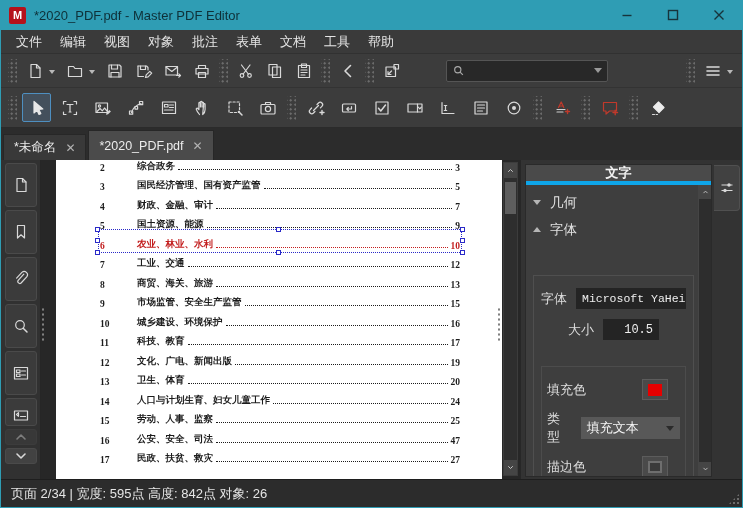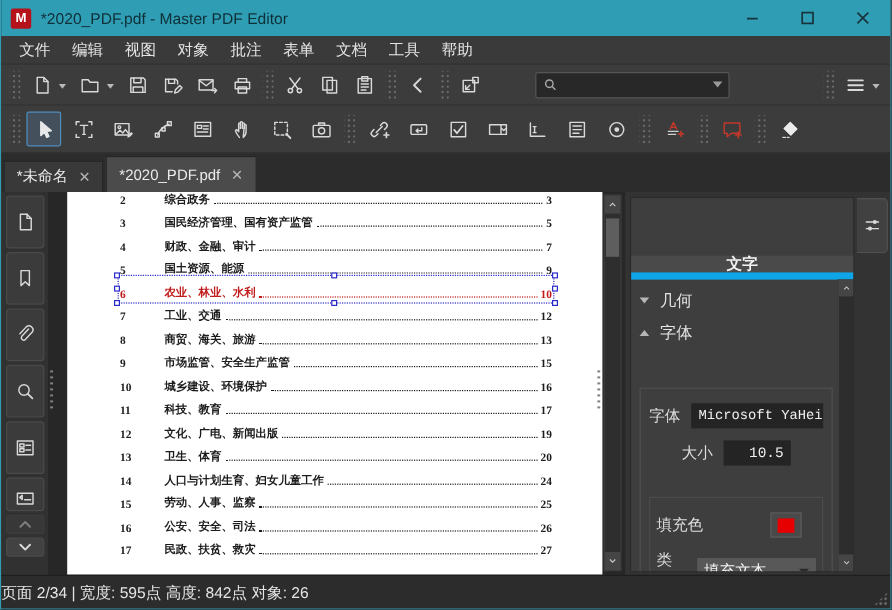--- a/index.html
+++ b/index.html
@@ -67,21 +67,21 @@
   .vscroll{position:absolute;right:3px;top:2px;bottom:3px;width:15px;background:#2e2e2e;border:1px solid #3c3c3c;display:flex;flex-direction:column;}
   .sb-btn{height:15px;background:#454545;display:flex;align-items:center;justify-content:center;flex:none;}
   .sb-track{flex:1;position:relative;}
   .sb-thumb{position:absolute;top:4px;left:1px;right:1px;height:32px;background:#5e5e5e;}
   .splitdots{position:absolute;width:4px;height:36px;top:46%;background-image:radial-gradient(#808080 0.9px,transparent 1px);background-size:4px 5px;}
   .splitdots.ld{left:0;} .splitdots.rd{right:20px;}
 
   
   .rpanel{width:221px;background:#333;display:flex;flex:none;}
   .rp-main{flex:1;display:flex;flex-direction:column;margin:4px 0 2px 4px;border:1px solid #2a2a2a;background:#3e3e3e;min-width:0;}
-  .rp-header{height:20px;background:#4a4a4a;color:#f2f2f2;font-size:13px;font-weight:bold;display:flex;align-items:center;justify-content:center;border-bottom:6px solid #0ea5e9;flex:none;margin-top:48px;}
+  .rp-header{height:20px;background:#4a4a4a;color:#f2f2f2;font-size:13px;font-weight:bold;display:flex;align-items:center;justify-content:center;border-bottom:4px solid #0ea5e9;flex:none;}
   .rp-scrollwrap{flex:1;display:flex;min-height:0;}
   .rp-body{flex:1;padding:4px 4px 0 7px;overflow:hidden;min-width:0;}
   .rp-section{height:27px;display:flex;align-items:center;gap:9px;color:#e2e2e2;font-size:13.5px;}
   .tri{width:0;height:0;border-left:4.5px solid transparent;border-right:4.5px solid transparent;flex:none;}
   .tri.down{border-top:5.5px solid #b5b5b5;}
   .tri.up{border-bottom:5.5px solid #b5b5b5;}
   .rp-group{border:1px solid #4f4f4f;margin-top:32px;padding:12px 7px 4px 7px;}
   .rp-group.inner{margin:26px 0 0 0;padding:12px 5px 2px 5px;border-color:#4c4c4c;}
   .rp-row{display:flex;align-items:center;margin-bottom:10px;gap:9px;font-size:13px;color:#dedede;}
   .rp-row.right{justify-content:center;}
@@ -92,21 +92,21 @@
   .rp-select .caret{width:0;height:0;border-left:4px solid transparent;border-right:4px solid transparent;border-top:5px solid #2a2a2a;}
   .swatch{width:26px;height:21px;background:#4a4a4a;border:1px solid #5c5c5c;display:flex;align-items:center;justify-content:center;margin-right:12px;}
   .swatch .chip{width:14px;height:12px;background:#e00;}
   .swatch.stroke .chip{background:#3a3a3a;border:2.5px solid #6e6e6e;}
   .rp-scroll{width:13px;background:#2d2d2d;border-left:1px solid #454545;display:flex;flex-direction:column;flex:none;}
   .rp-scroll .sb-btn{height:14px;}
   .rp-strip{width:30px;background:#333;display:flex;flex-direction:column;align-items:center;padding-top:5px;flex:none;}
   .rp-tab{width:26px;height:46px;background:#414141;border:1px solid #505050;border-left:none;border-radius:0 4px 4px 0;display:flex;align-items:center;justify-content:center;}
 
   
-  .statusbar{height:28px;background:#2c2c2c;border-top:1px solid #1e1e1e;display:flex;align-items:center;padding:0 0;color:#e5e5e5;font-size:13px;flex:none;position:relative;}
+  .statusbar{height:28px;background:#2c2c2c;border-top:1px solid #1e1e1e;display:flex;align-items:center;padding:0 10px;color:#e5e5e5;font-size:13px;flex:none;position:relative;}
   .resize-grip{position:absolute;right:2px;bottom:2px;width:12px;height:12px;background-image:radial-gradient(#6c6c6c 1px,transparent 1.2px);background-size:4px 4px;clip-path:polygon(100% 0,100% 100%,0 100%);}
 </style>
 </head>
 <body>
 
 <div class="window">
 
   <div class="titlebar">
     <div class="app-logo">M</div>
     <div class="title-text">*2020_PDF.pdf - Master PDF Editor</div>
@@ -576,21 +576,21 @@
               <span class="toc-num">15</span>
               <span class="toc-title">劳动、人事、监察</span>
               <span class="toc-leader"></span>
               <span class="toc-pg">25</span>
 
             </div>
             <div class="toc-row">
               <span class="toc-num">16</span>
               <span class="toc-title">公安、安全、司法</span>
               <span class="toc-leader"></span>
-              <span class="toc-pg">26</span>
+              <span class="toc-pg">47</span>
 
             </div>
             <div class="toc-row">
               <span class="toc-num">17</span>
               <span class="toc-title">民政、扶贫、救灾</span>
               <span class="toc-leader"></span>
               <span class="toc-pg">27</span>
 
             </div>
           </div>

